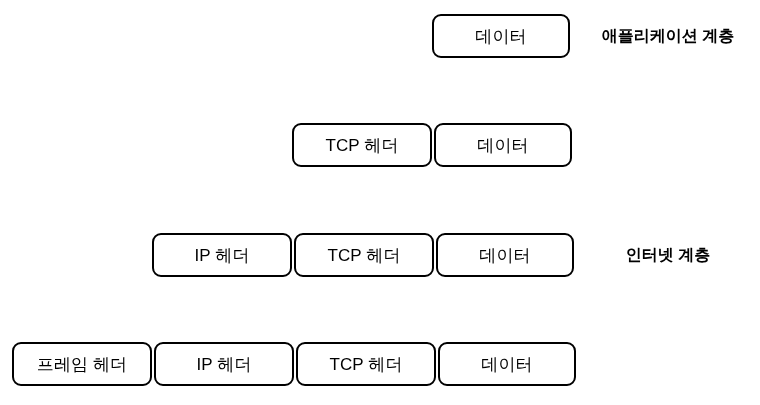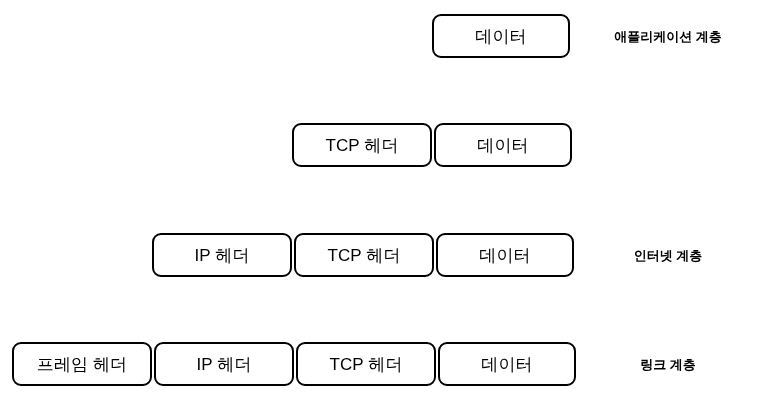--- a/index.html
+++ b/index.html
@@ -70,21 +70,21 @@
 
   .layer-name {
     position: absolute;
     top: 0;
     height: 44px;
     left: 592px;
     width: 152px;
     display: flex;
     align-items: center;
     justify-content: center;
-    font-size: 13px;
+    font-size: 16px;
     font-weight: bold;
     line-height: 1;
     white-space: nowrap;
   }
 </style>
 </head>
 <body>
 
 <div id="diagram-canvas">
     <div class="layer-row" style="top: 14px;">
@@ -107,15 +107,14 @@
       </div>
       <div class="layer-name">인터넷 계층</div>
     </div>
     <div class="layer-row" style="top: 342px; padding-left: 48px;">
       <div class="pdu-stack" style="left: 12px;">
         <div class="pdu-box header-cell" style="width: 140px;">프레임 헤더</div>
         <div class="pdu-box header-cell" style="width: 140px;">IP 헤더</div>
         <div class="pdu-box header-cell" style="width: 140px;">TCP 헤더</div>
         <div class="pdu-box data-cell" style="width: 138px;">데이터</div>
       </div>
-      <div class="layer-name">링크 계층</div>
     </div>
   </div>
 
 </body></html>

